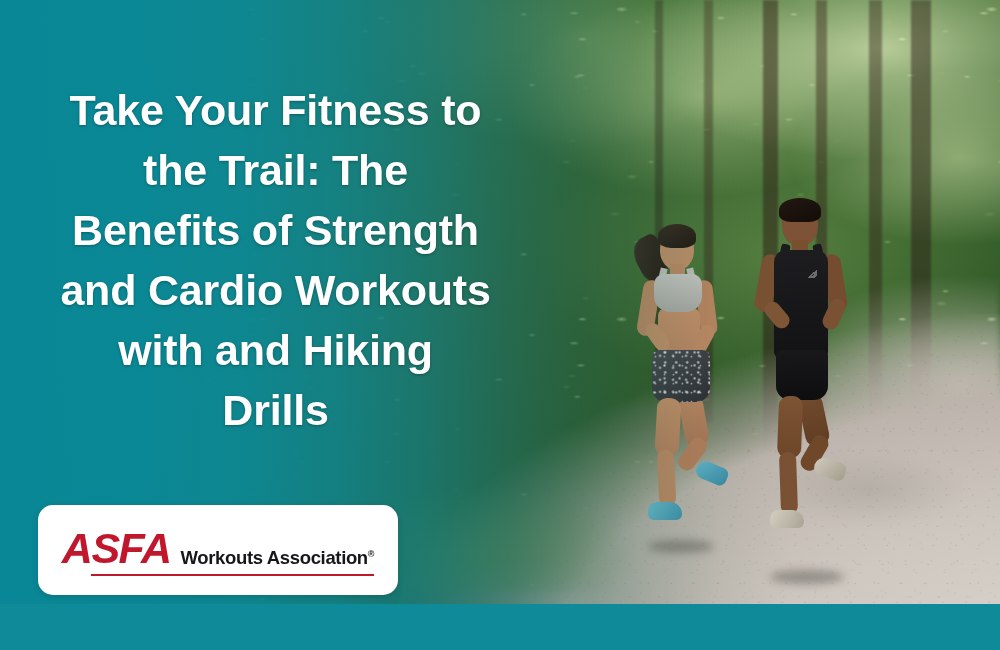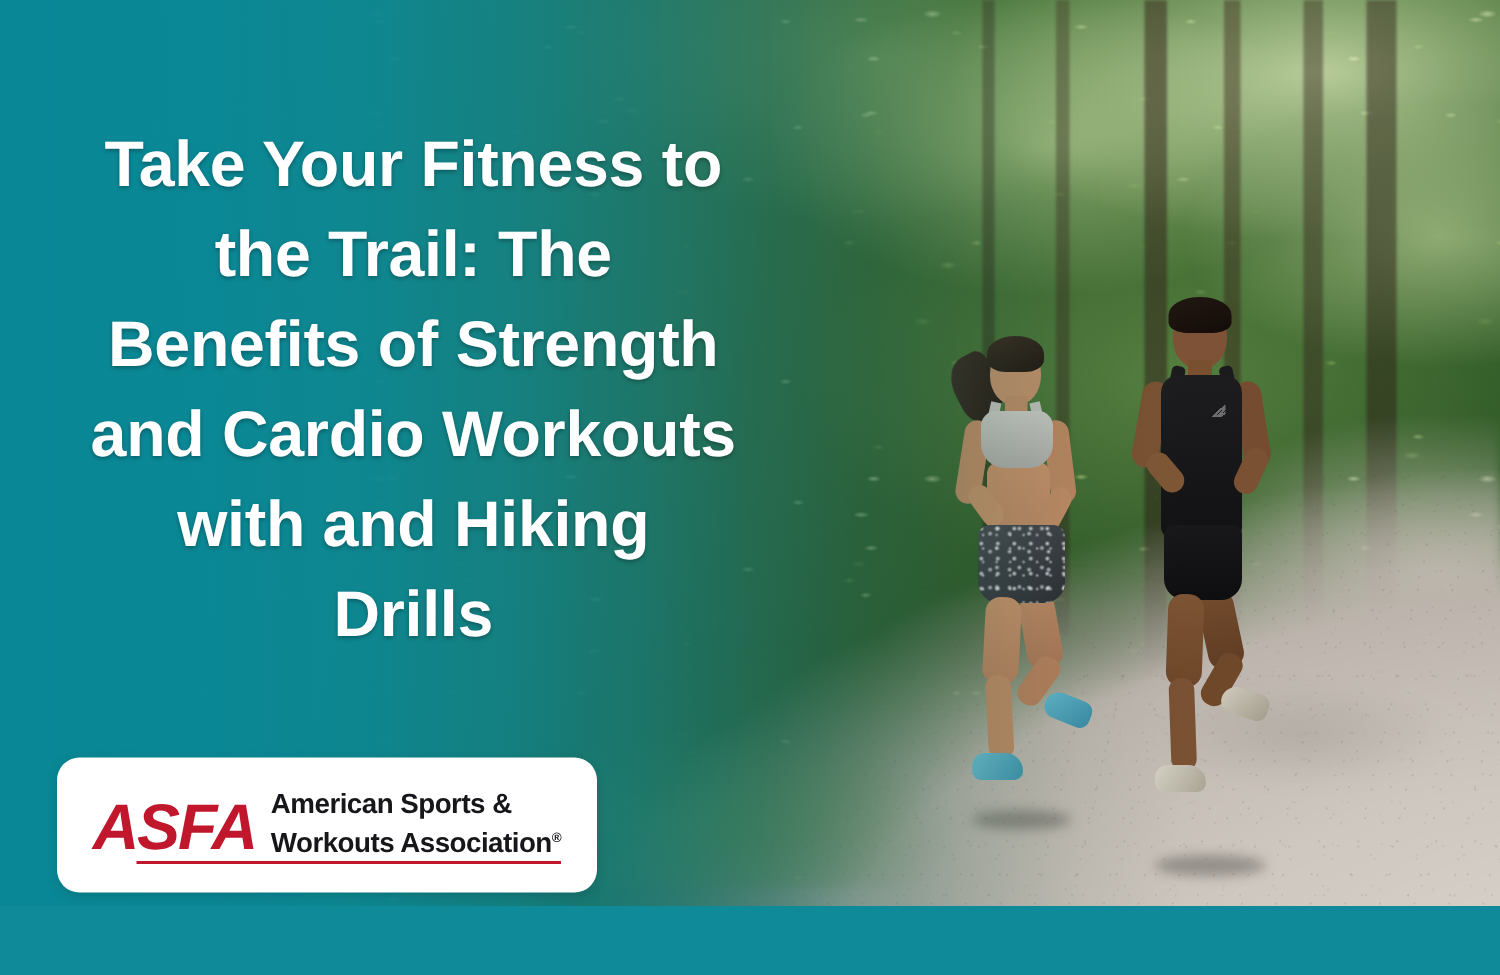--- a/index.html
+++ b/index.html
@@ -373,21 +373,20 @@
 with and Hiking
 Drills</h1>
 
   <div class="logo-card">
     <div class="logo-inner">
       <div class="asfa-wrap">
         <div class="asfa-mark">ASFA</div>
       </div>
       <div class="name-block">
         <div class="asfa-name">
-          <span class="ln">American Sports &amp;</span>
           <span class="ln"><span>Workouts Association</span><span class="reg">®</span></span>
         </div>
       </div>
     </div>
     <div class="asfa-name-rule" style="position:absolute; left:53px; right:24px; bottom:19px;"></div>
   </div>
 
 </div>
 
 </body></html>

